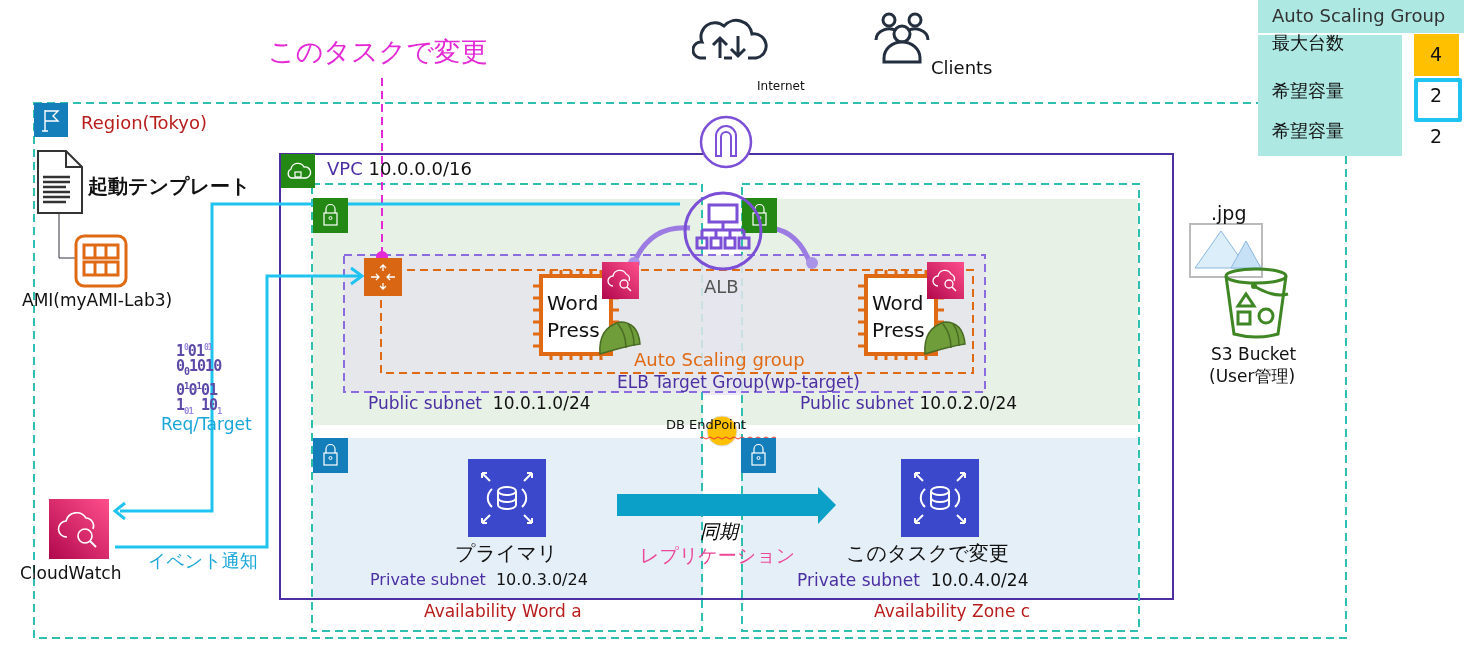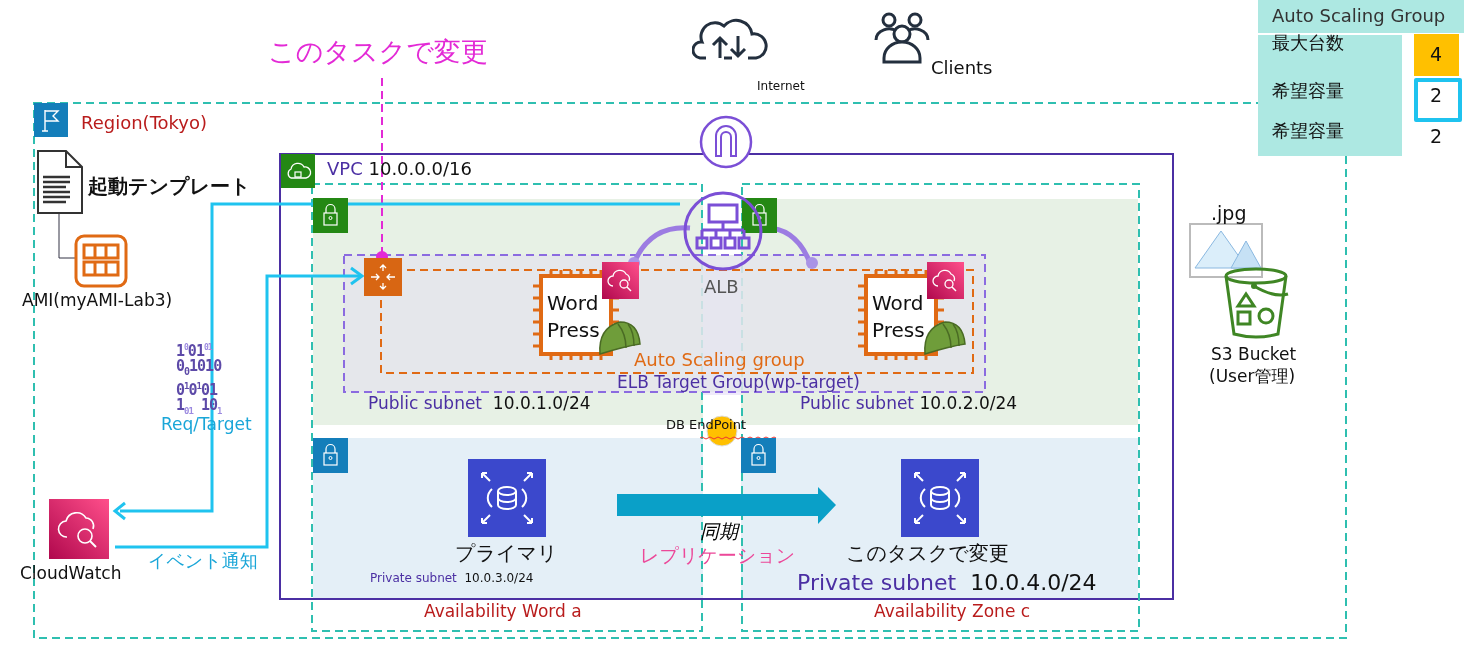--- a/index.html
+++ b/index.html
@@ -259,22 +259,22 @@
       <path d="M30 32 V46 A9 4 0 0 0 48 46 V32 M30 39 A9 4 0 0 0 48 39" fill="none" stroke="#fff" stroke-width="2"></path>
       <path d="M24 30 A18 14 0 0 0 24 48 M54 30 A18 14 0 0 1 54 48" fill="none" stroke="#fff" stroke-width="2"></path>
       <path d="M14 14 L22 22 M14 14 H19 M14 14 V19 M64 14 L56 22 M64 14 H59 M64 14 V19 M14 64 L22 56 M14 64 H19 M14 64 V59 M64 64 L56 56 M64 64 H59 M64 64 V59" stroke="#fff" stroke-width="2"></path>
     </svg>
 </div>
 <div class="txt black" style="left:846px;top:543px;font-size:20px;">このタスクで変更</div>
 
 <div class="txt" style="left:700px;top:522px;font-size:19px;color:#000000;font-style:italic;">同期</div>
 <div class="txt" style="left:640px;top:546px;font-size:19px;color:#ec4899;">レプリケーション</div>
 
-<div class="txt" style="left:370px;top:572px;font-size:12px;"><span class="purple">Private subnet</span>&nbsp; <span class="black">10.0.3.0/24</span></div>
-<div class="txt" style="left:797px;top:572px;font-size:22px;text-align:center;"><span class="purple">Private subnet</span>&nbsp; <span class="black">10.0.4.0/24</span></div>
+<div class="txt" style="left:370px;top:572px;font-size:16px;"><span class="purple">Private subnet</span>&nbsp; <span class="black">10.0.3.0/24</span></div>
+<div class="txt" style="left:797px;top:572px;font-size:17px;text-align:center;"><span class="purple">Private subnet</span>&nbsp; <span class="black">10.0.4.0/24</span></div>
 
 <div class="txt teal" style="left:424px;top:603px;font-size:17px;">Availability Word a</div>
 <div class="txt teal" style="left:857px;top:603px;font-size:17px;margin-left:17px;">Availability Zone c</div>
 
 <svg class="abs" style="left:1189px;top:223px;" width="84" height="56" viewBox="0 0 84 56">
   <rect x="1" y="1" width="72" height="53" fill="#fff" stroke="#bbb" stroke-width="2"></rect>
   <path d="M6 45 L32 8 L58 45 Z" fill="#dbeefa" stroke="#8ab8e0" stroke-width="1"></path>
   <path d="M42 45 L57 18 L72 45 Z" fill="#c6e1f5" stroke="#8ab8e0" stroke-width="1"></path>
 </svg>
 <div class="txt black" style="left:1211px;top:204px;font-size:19px;">.jpg</div>

